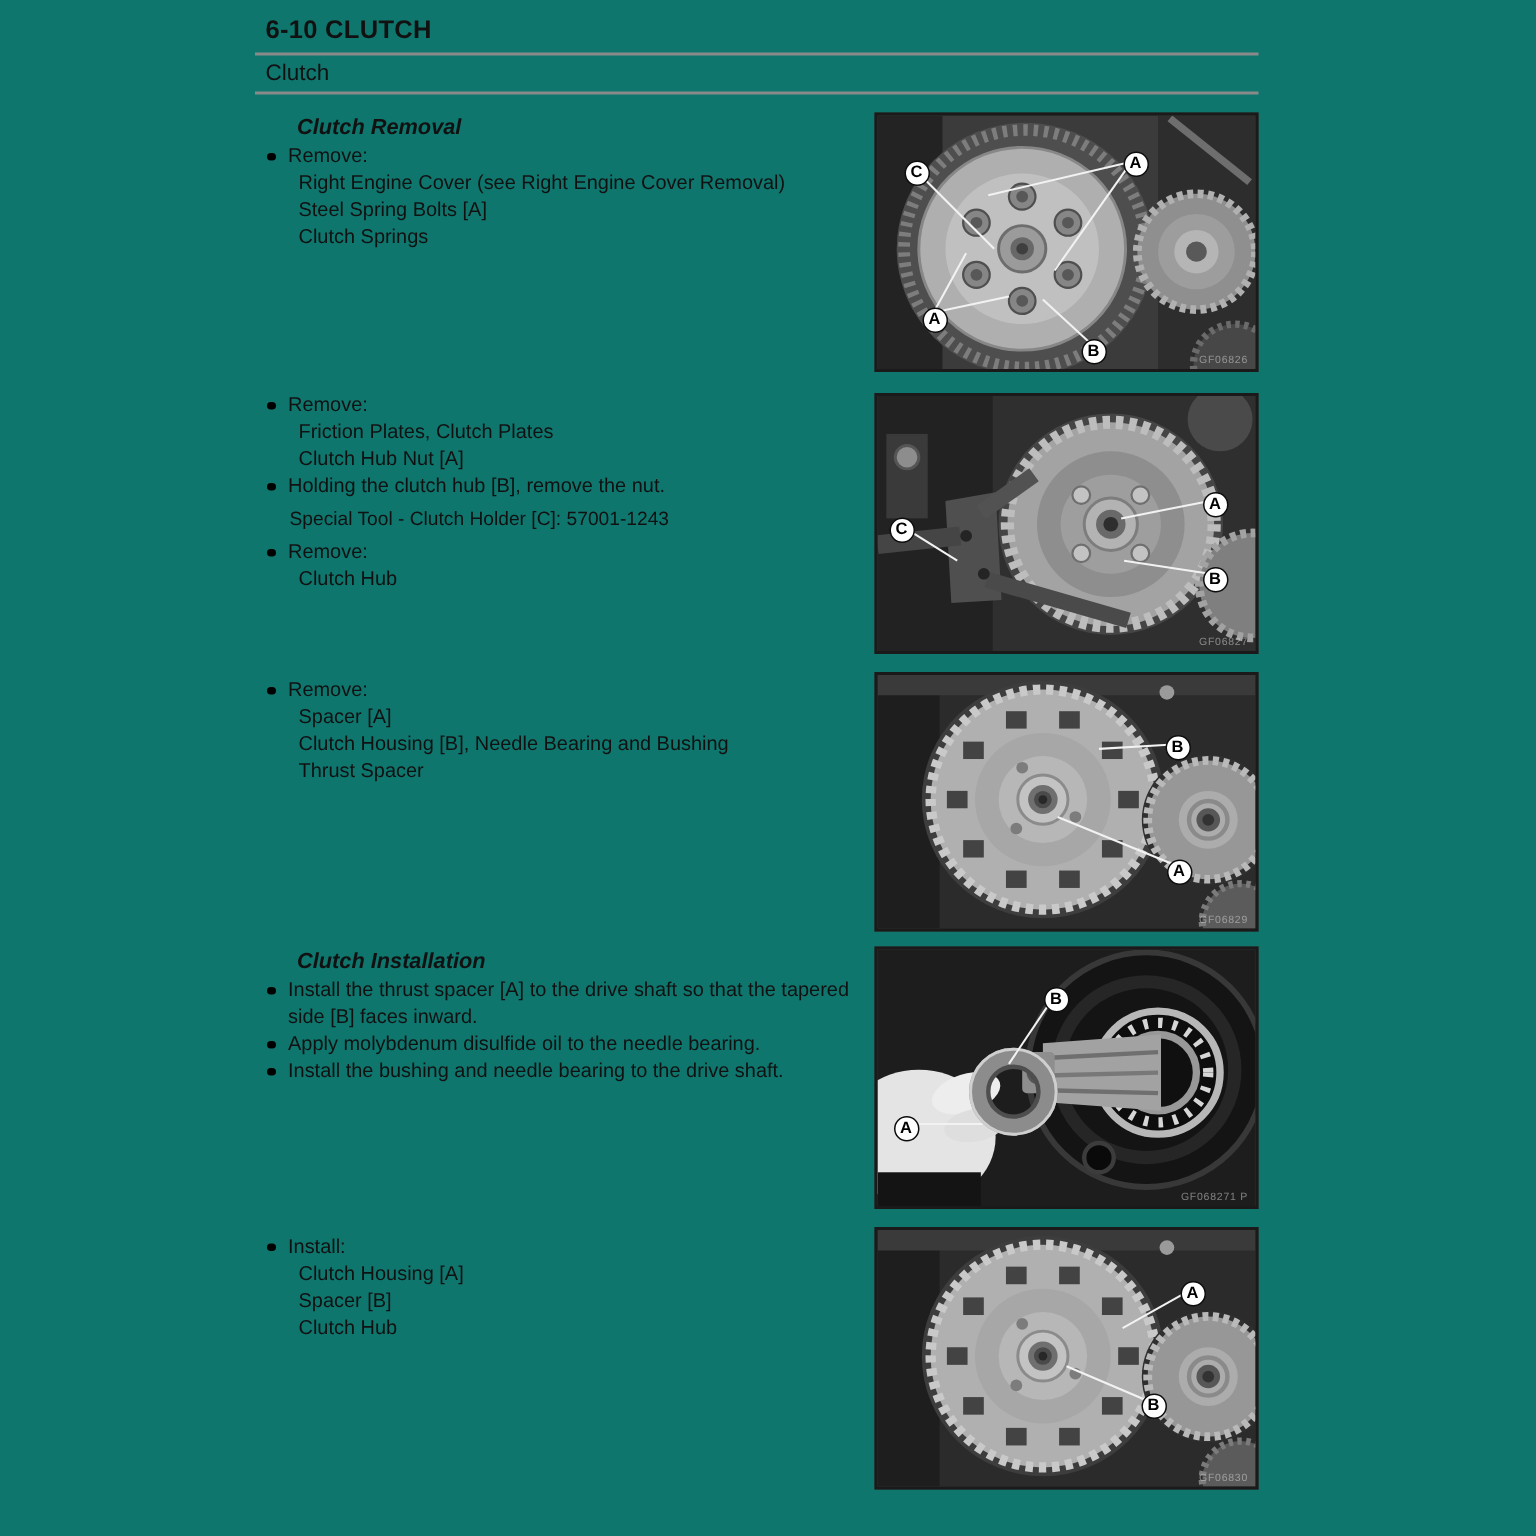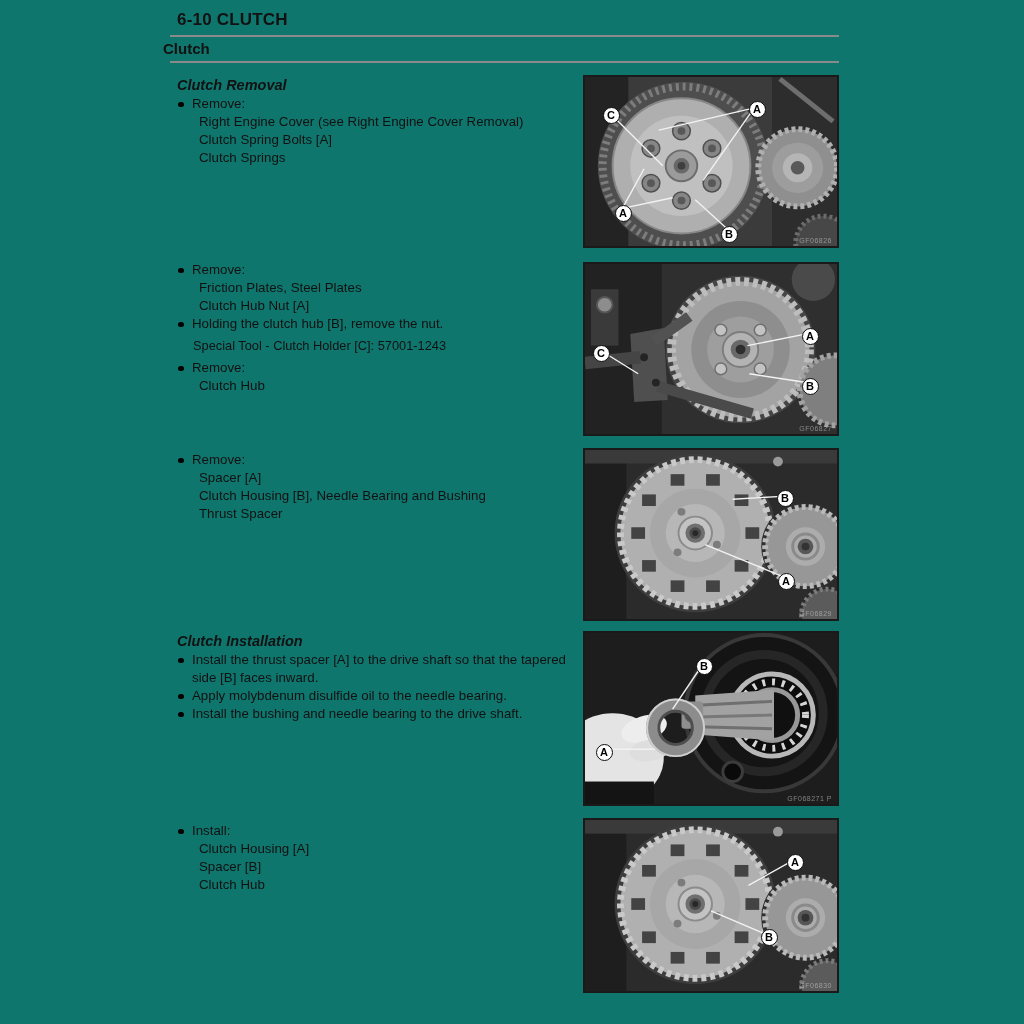--- a/index.html
+++ b/index.html
@@ -6,23 +6,23 @@
   body{
     width:1024px;height:1024px;background:#ffffff;
     font-family:"Liberation Sans",sans-serif;color:#111;
     position:relative;overflow:hidden;
   }
   .page{position:absolute;inset:0;background:#0f766e;}
   .chapter{position:absolute;left:177px;top:10px;font-size:17px;font-weight:bold;letter-spacing:.2px;}
   .rule{position:absolute;left:170px;width:669px;height:2px;background:#8a8a8a;}
   .rule1{top:35px;}
   .rule2{top:61px;}
-  .section{position:absolute;left:163px;top:40px;font-size:15px;font-weight:bold;}
+  .section{position:absolute;left:177px;top:40px;font-size:15px;font-weight:normal;}
   .textblock{position:absolute;left:177px;width:399px;font-size:13.3px;line-height:18px;}
-  .tb-heading{font-size:14.5px;font-weight:bold;font-style:italic;height:19px;}
+  .tb-heading{font-size:14.5px;font-weight:bold;font-style:italic;height:19px;margin-left:21px;}
   .line{position:relative;}
   .line.bullet{padding-left:15px;}
   .line.bullet::before{content:"";position:absolute;left:1px;top:6.5px;width:5.5px;height:5.5px;border-radius:50%;background:#000;}
   .line.item{padding-left:22px;}
   .line.tool{padding-left:16px;font-weight:normal;margin:4px 0;font-size:12.8px;}
   .figure{position:absolute;left:583px;width:256px;border:2px solid #1a1a1a;box-sizing:border-box;background:#333;overflow:hidden;}
   .fig1{top:75px;height:173px;}
   .fig2{top:262px;height:174px;}
   .fig3{top:448px;height:173px;}
   .fig4{top:631px;height:175px;}
@@ -49,29 +49,29 @@
   <div class="chapter">6-10 CLUTCH</div>
   <div class="rule rule1"></div>
   <div class="section">Clutch</div>
   <div class="rule rule2"></div>
 
   <div class="textblock" style="top:76px">
     <div class="tb-heading">Clutch Removal</div>
     <div>
         <div class="line bullet">Remove:</div>
         <div class="line item">Right Engine Cover (see Right Engine Cover Removal)</div>
-        <div class="line item">Clutch Spring Bolts [A]</div>
+        <div class="line item">Steel Spring Bolts [A]</div>
         <div class="line item">Clutch Springs</div>
       </div>
   </div>
 
   <div class="textblock" style="top:261px">
     <div>
         <div class="line bullet">Remove:</div>
-        <div class="line item">Friction Plates, Steel Plates</div>
+        <div class="line item">Friction Plates, Clutch Plates</div>
         <div class="line item">Clutch Hub Nut [A]</div>
         <div class="line bullet">Holding the clutch hub [B], remove the nut.</div>
         <div class="line tool">Special Tool -  Clutch Holder [C]: 57001-1243</div>
         <div class="line bullet">Remove:</div>
         <div class="line item">Clutch Hub</div>
       </div>
   </div>
 
   <div class="textblock" style="top:451px">
     <div>

